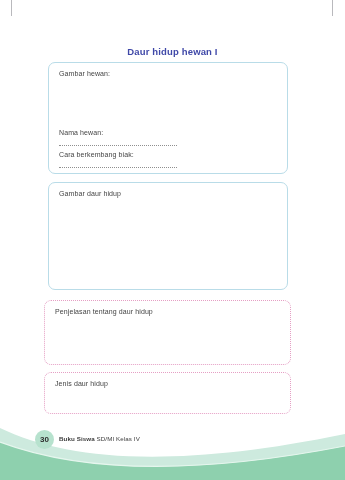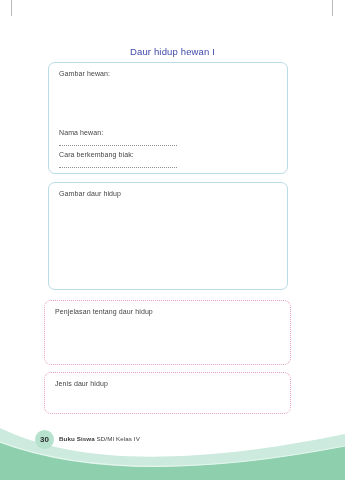--- a/index.html
+++ b/index.html
@@ -34,21 +34,21 @@
   .crop-br { left: 332px; top: 462px; height: 18px; }
 
   
   .title {
     position: absolute;
     left: 0;
     right: 0;
     top: 46px;
     text-align: center;
     font-size: 9.5px;
-    font-weight: normal;
+    font-weight: bold;
     color: #3f48a8;
     letter-spacing: .15px;
   }
 
   
   .box {
     position: absolute;
     box-sizing: border-box;
     background: #ffffff;
   }

